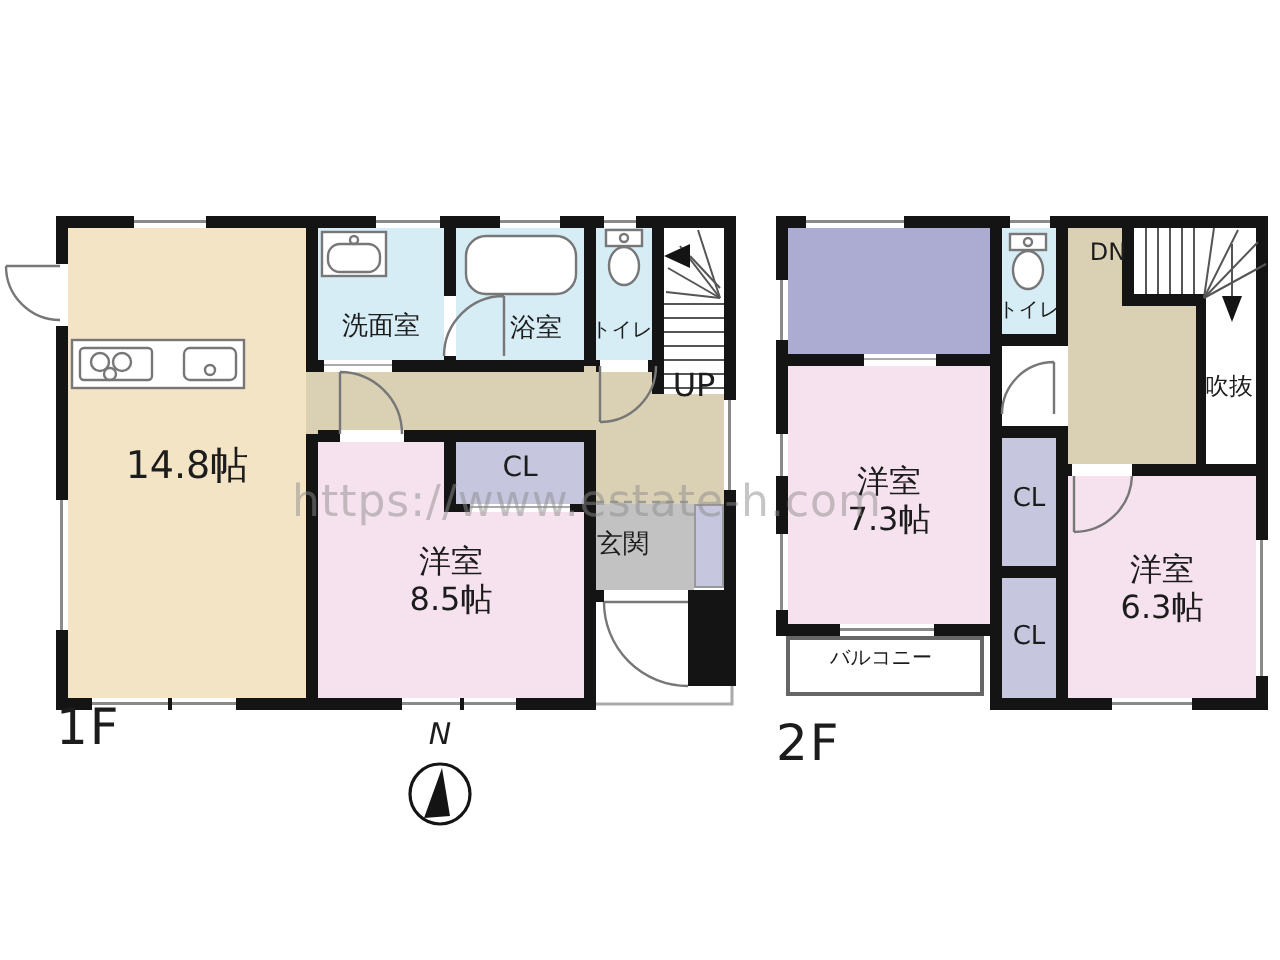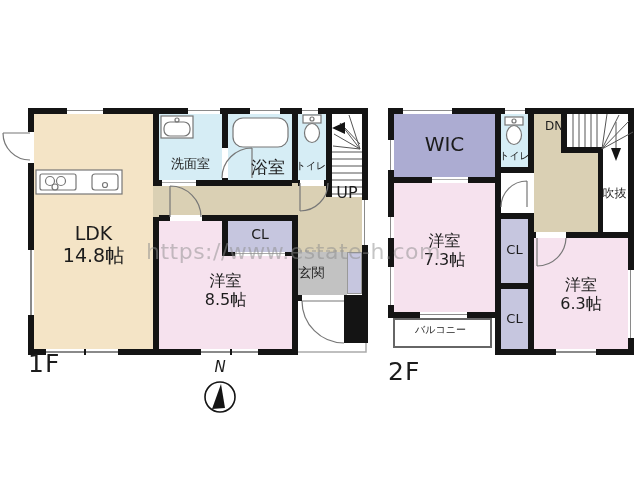--- a/index.html
+++ b/index.html
@@ -196,36 +196,34 @@
       <polygon points="611,148 621,148 616,161" fill="#141414" stroke="none"></polygon>
     </g>
 
     <g>
       <circle cx="220" cy="397" r="15" fill="none" stroke="#141414" stroke-width="1.6"></circle>
       <polygon points="221,384 212,409 225,408" fill="#141414"></polygon>
     </g>
   </svg>
 
   <div class="lbl" style="left:34px;top:222px;width:119px;font-size:19px">
-    <div>LDK</div>
     <div>14.8帖</div>
   </div>
   <div class="lbl" style="left:159px;top:156px;width:63px;font-size:13px">洗面室</div>
-  <div class="lbl" style="left:228px;top:157px;width:80px;font-size:17px">浴室</div>
+  <div class="lbl" style="left:228px;top:157px;width:80px;font-size:13px">浴室</div>
   <div class="lbl" style="left:294px;top:160px;width:34px;font-size:10px">トイレ</div>
   <div class="lbl" style="left:332px;top:184px;width:30px;font-size:16px">UP</div>
   <div class="lbl" style="left:228px;top:226px;width:64px;font-size:14px">CL</div>
   <div class="lbl" style="left:159px;top:272px;width:133px;font-size:16px">
     <div>洋室</div>
     <div>8.5帖</div>
   </div>
   <div class="lbl" style="left:298px;top:265px;width:27px;font-size:13px">玄関</div>
   <div class="lbl big" style="left:28px;top:349px">1F</div>
 
-  <div class="lbl" style="left:394px;top:133px;width:101px;font-size:20px">WIC</div>
   <div class="lbl" style="left:497px;top:150px;width:35px;font-size:10px">トイレ</div>
   <div class="lbl" style="left:541px;top:119px;width:26px;font-size:12px">DN</div>
   <div class="lbl" style="left:599px;top:186px;width:31px;font-size:12px">吹抜</div>
   <div class="lbl" style="left:394px;top:232px;width:101px;font-size:16px">
     <div>洋室</div>
     <div>7.3帖</div>
   </div>
   <div class="lbl" style="left:501px;top:242px;width:27px;font-size:13px">CL</div>
   <div class="lbl" style="left:501px;top:311px;width:27px;font-size:13px">CL</div>
   <div class="lbl" style="left:534px;top:276px;width:94px;font-size:16px">

